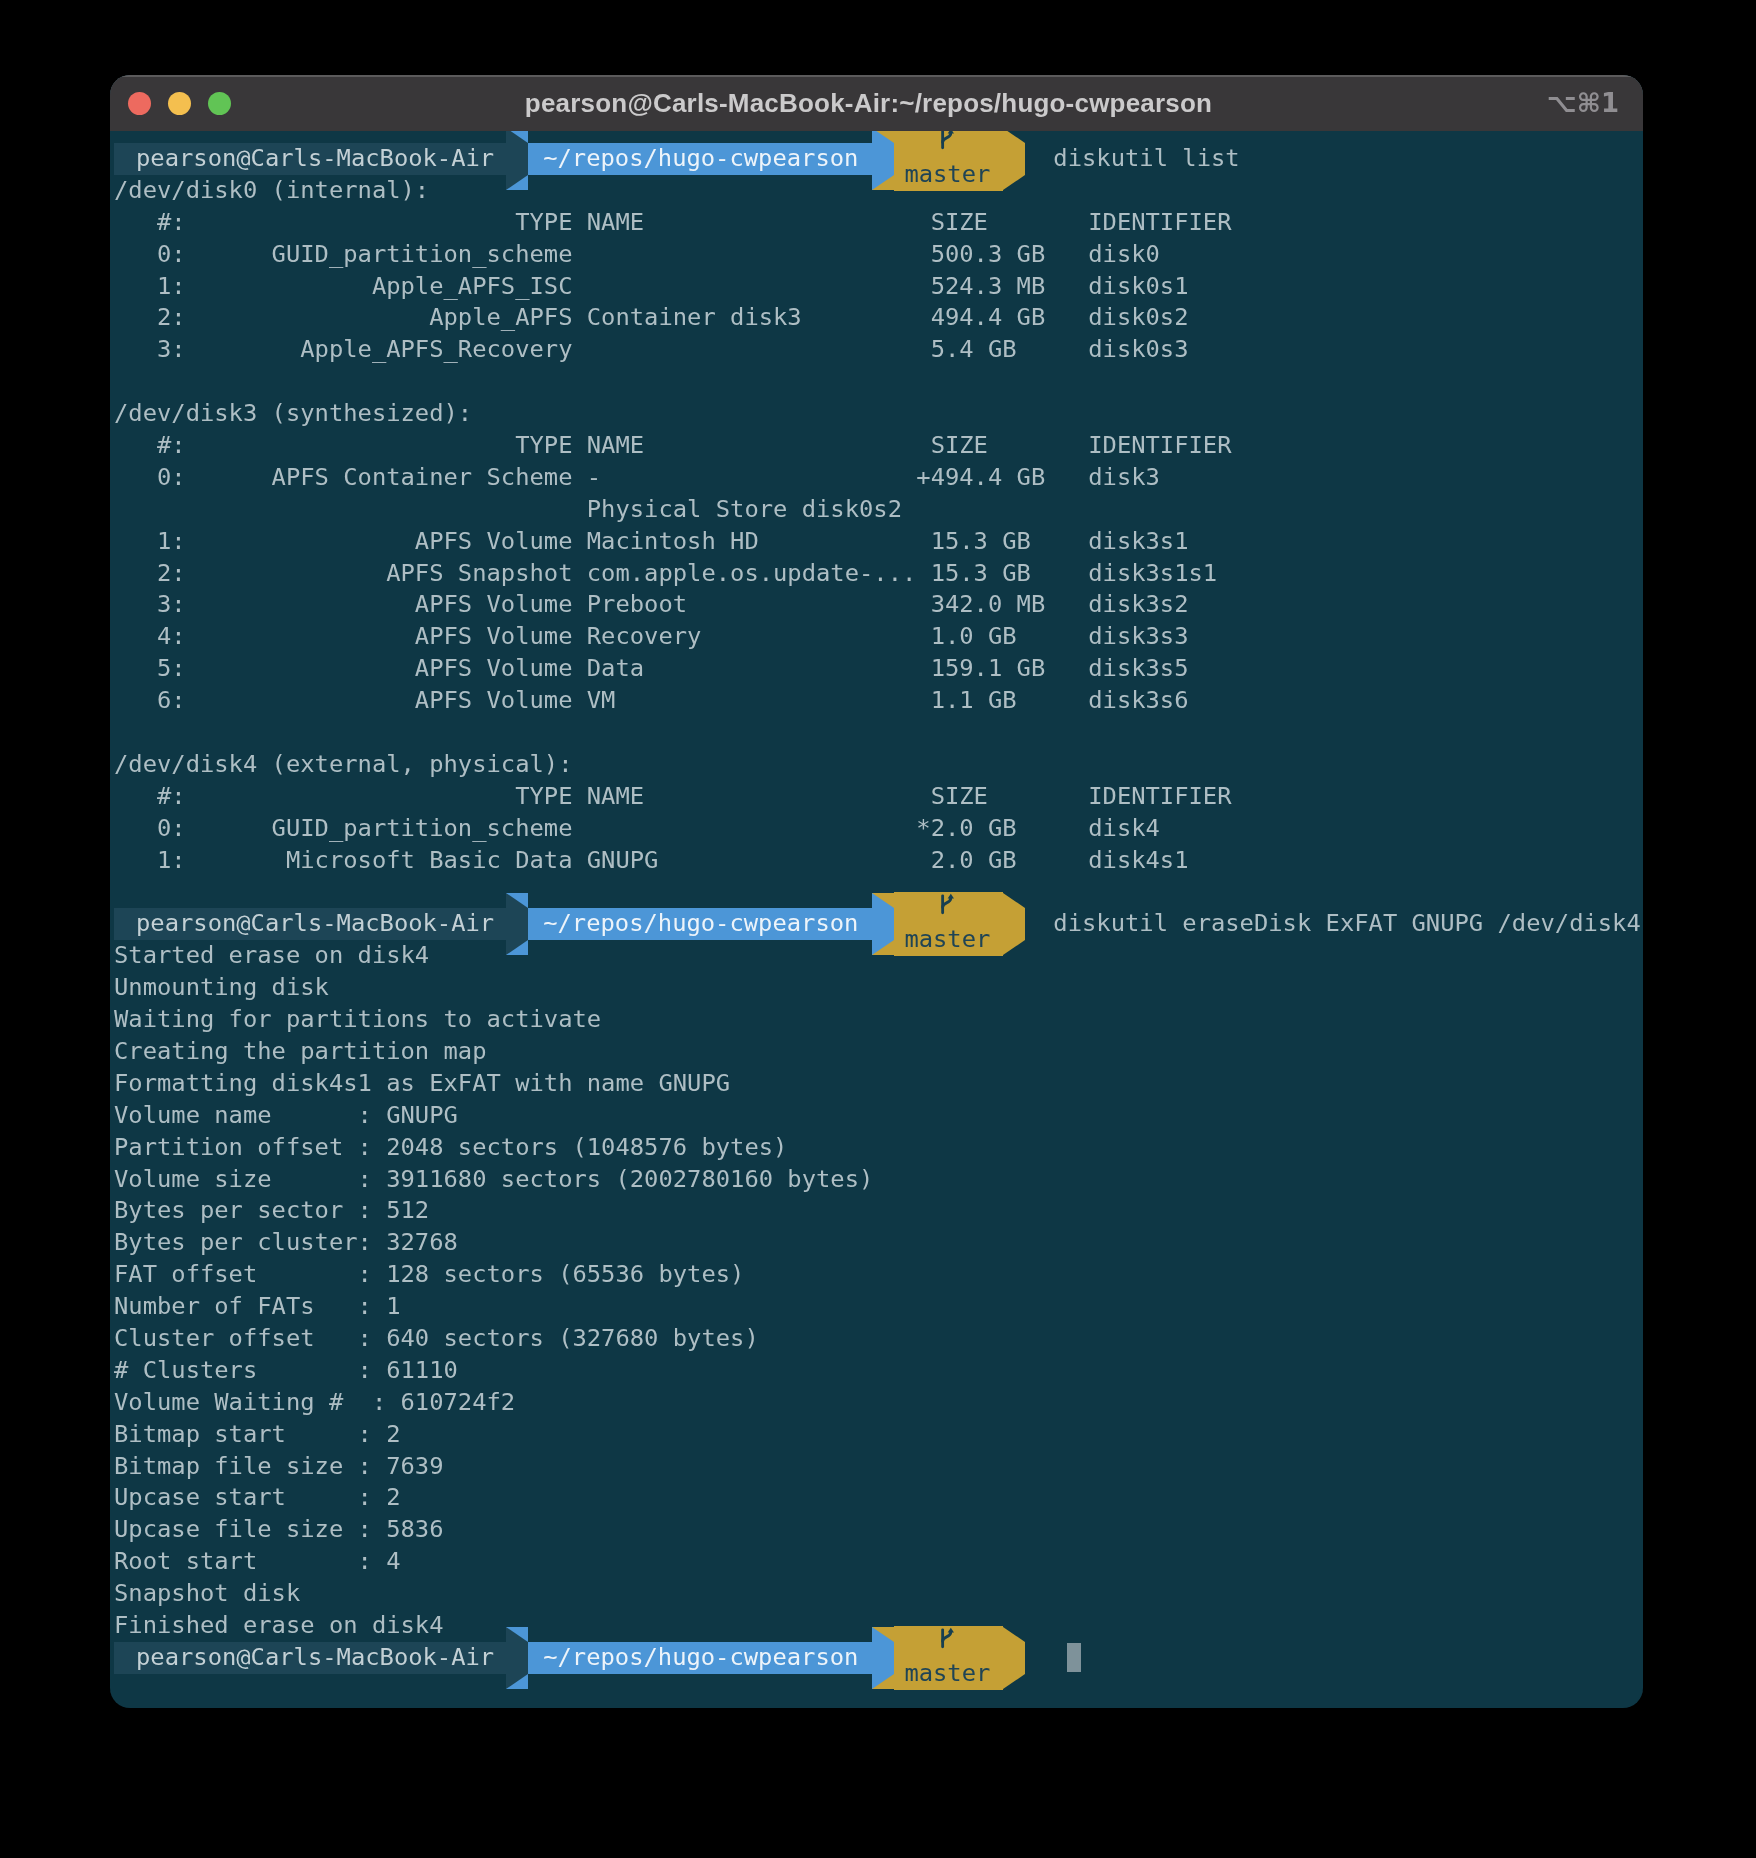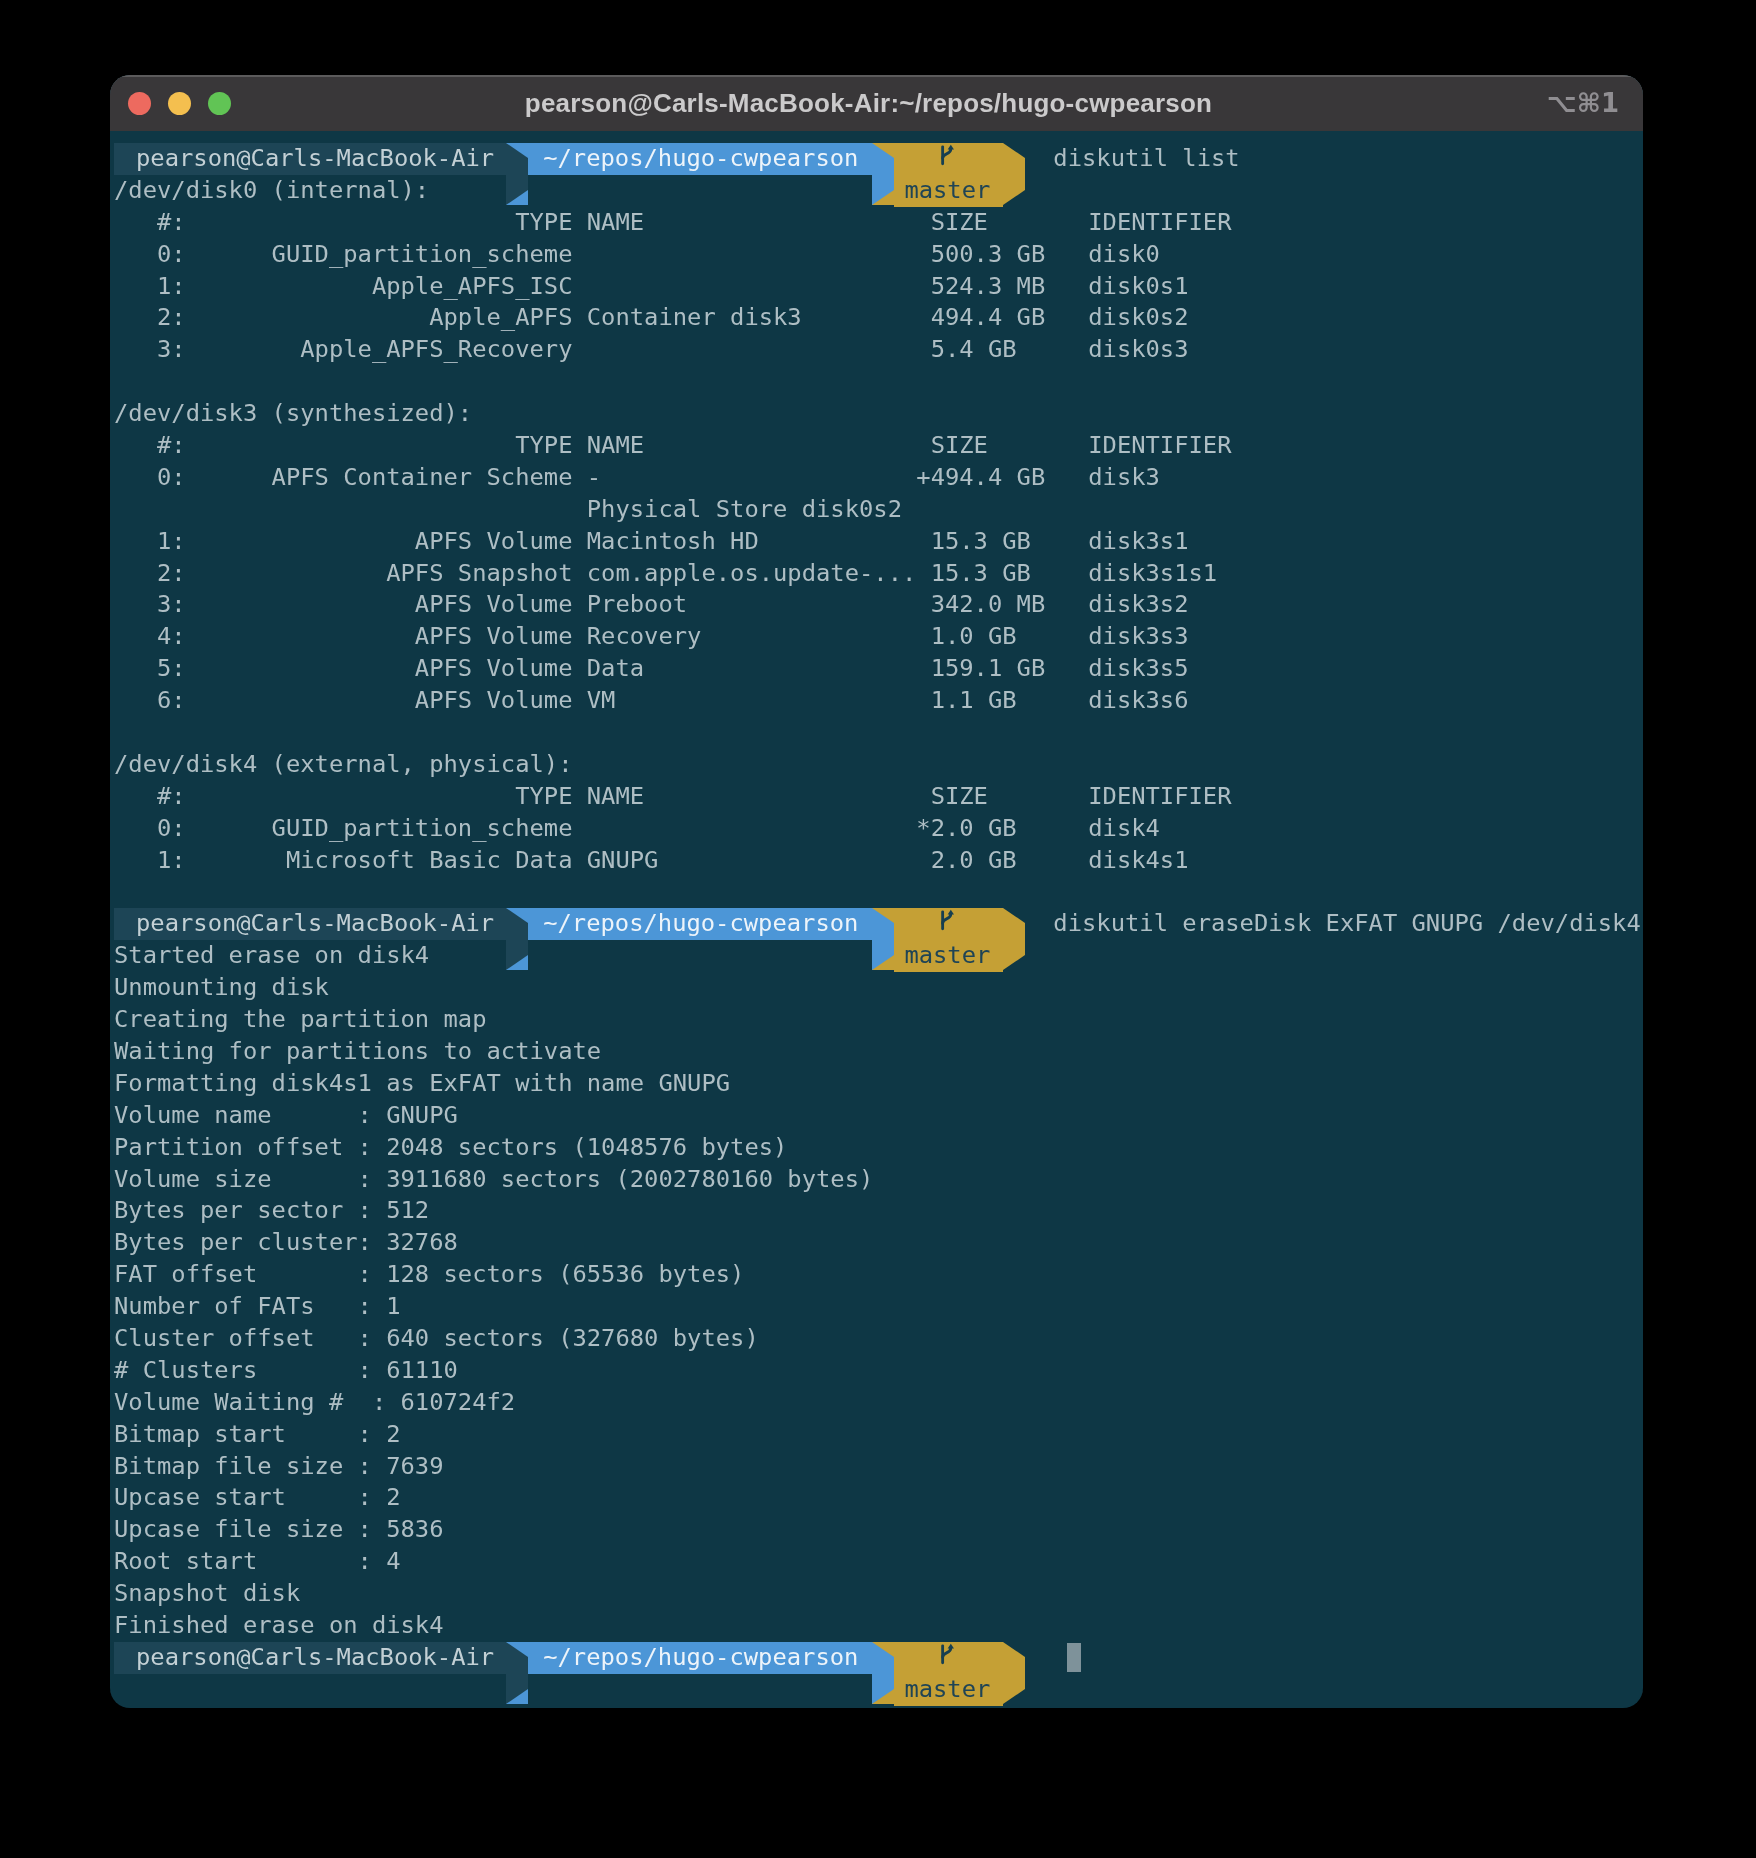--- a/index.html
+++ b/index.html
@@ -29,21 +29,21 @@
   .shortcut{
     margin-left:auto;margin-right:24px;z-index:2;
     font-family:"DejaVu Sans",sans-serif;font-size:26px;font-weight:700;color:#908e92;
   }
   .term{
     padding:12px 8px 0 4px;
     font-family:"DejaVu Sans Mono",monospace;
     font-size:23.8px;line-height:31.9px;color:var(--text,#aebec4);
   }
   .line{height:31.9px;white-space:pre;}
-  .prompt-line{display:flex;align-items:flex-start;}
+  .prompt-line{display:flex;align-items:center;}
   .pseg{display:flex;align-items:center;white-space:pre;}
   .pseg-host{
     background:var(--segment-host-bg,#1d4556);color:#c3d0d5;
     padding:0 12px 0 22px;
   }
   .pseg-path{
     background:var(--segment-path-bg,#4c96d7);color:#edf4fa;
     padding:0 14px 0 15px;
   }
   .pseg-git{
@@ -130,22 +130,22 @@
                 <path d="M5 14 C5 9 12.5 11 12.5 5.5"></path>
               </g>
               <path d="M12.5 1.5 L9.6 6 L15.4 6 Z" fill="#173f50"></path>
             </svg><span>master</span></span>
     <span class="psep psep3"></span>
     <span class="cmd">diskutil eraseDisk ExFAT GNUPG /dev/disk4</span>
     
   </div>
 <div class="line out">Started erase on disk4</div>
         <div class="line out">Unmounting disk</div>
+        <div class="line out">Waiting for partitions to activate</div>
         <div class="line out">Creating the partition map</div>
-        <div class="line out">Waiting for partitions to activate</div>
         <div class="line out">Formatting disk4s1 as ExFAT with name GNUPG</div>
         <div class="line out">Volume name      : GNUPG</div>
         <div class="line out">Partition offset : 2048 sectors (1048576 bytes)</div>
         <div class="line out">Volume size      : 3911680 sectors (2002780160 bytes)</div>
         <div class="line out">Bytes per sector : 512</div>
         <div class="line out">Bytes per cluster: 32768</div>
         <div class="line out">FAT offset       : 128 sectors (65536 bytes)</div>
         <div class="line out">Number of FATs   : 1</div>
         <div class="line out">Cluster offset   : 640 sectors (327680 bytes)</div>
         <div class="line out"># Clusters       : 61110</div>

